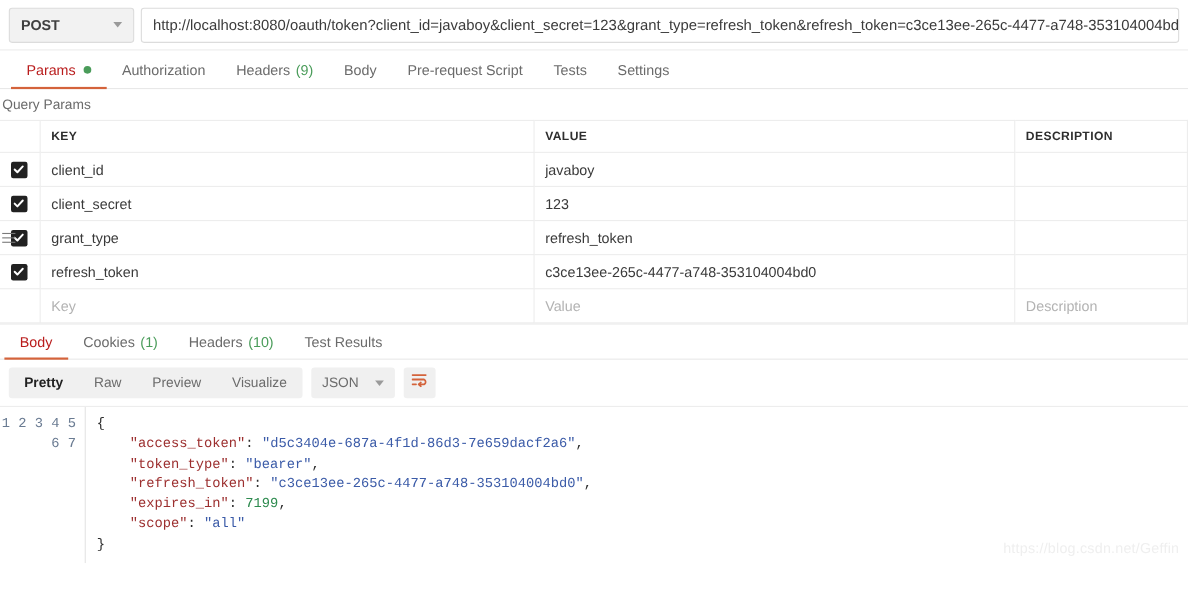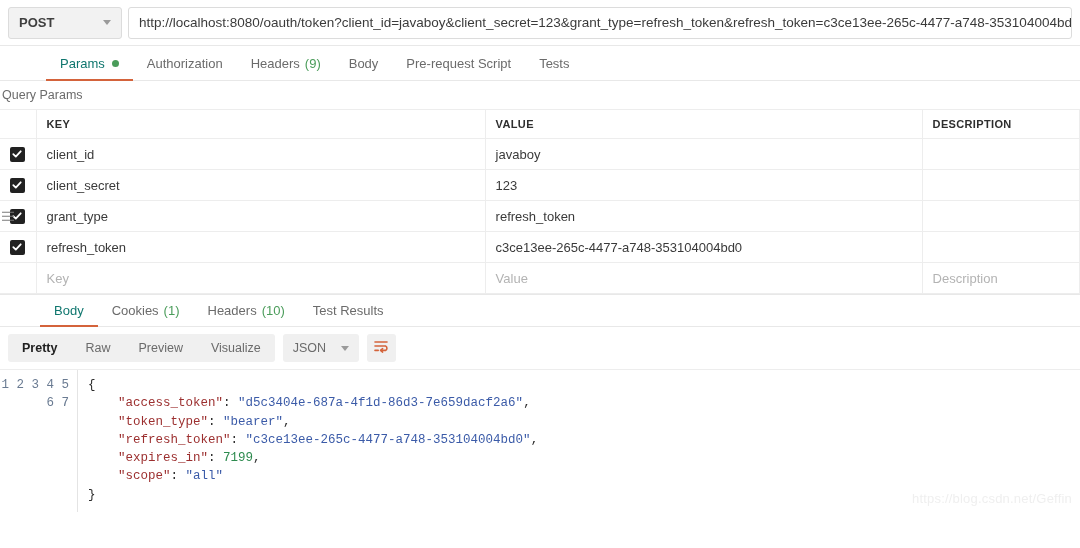--- a/index.html
+++ b/index.html
@@ -73,21 +73,21 @@
   .tab {
     display: flex;
     align-items: center;
     padding: 0 14px;
     font-size: 13px;
     color: #6b6b6b;
     position: relative;
     cursor: pointer;
     white-space: nowrap;
   }
-  .tab.active { color: #0f766e; margin-left: 36px; }
+  .tab.active { color: #b91c1c; }
   .tab.active::after {
     content: "";
     position: absolute;
     left: 0; right: 0; bottom: -1px;
     height: 2px;
     background: #d4633b;
   }
   .tab .count { color: #4a9c5a; margin-left: 5px; }
   .dot-green {
     width: 7px; height: 7px;
@@ -300,20 +300,23 @@
     <span class="count">(9)</span>
   </div>
   <div class="tab">
     <span>Body</span>
   </div>
   <div class="tab">
     <span>Pre-request Script</span>
   </div>
   <div class="tab">
     <span>Tests</span>
+  </div>
+  <div class="tab">
+    <span>Settings</span>
   </div>
 </div>
 
 <div class="qp-title">Query Params</div>
 
 <table class="ptable">
   <thead>
     <tr>
       <th class="col-chk"></th>
       <th class="col-key">KEY</th>

